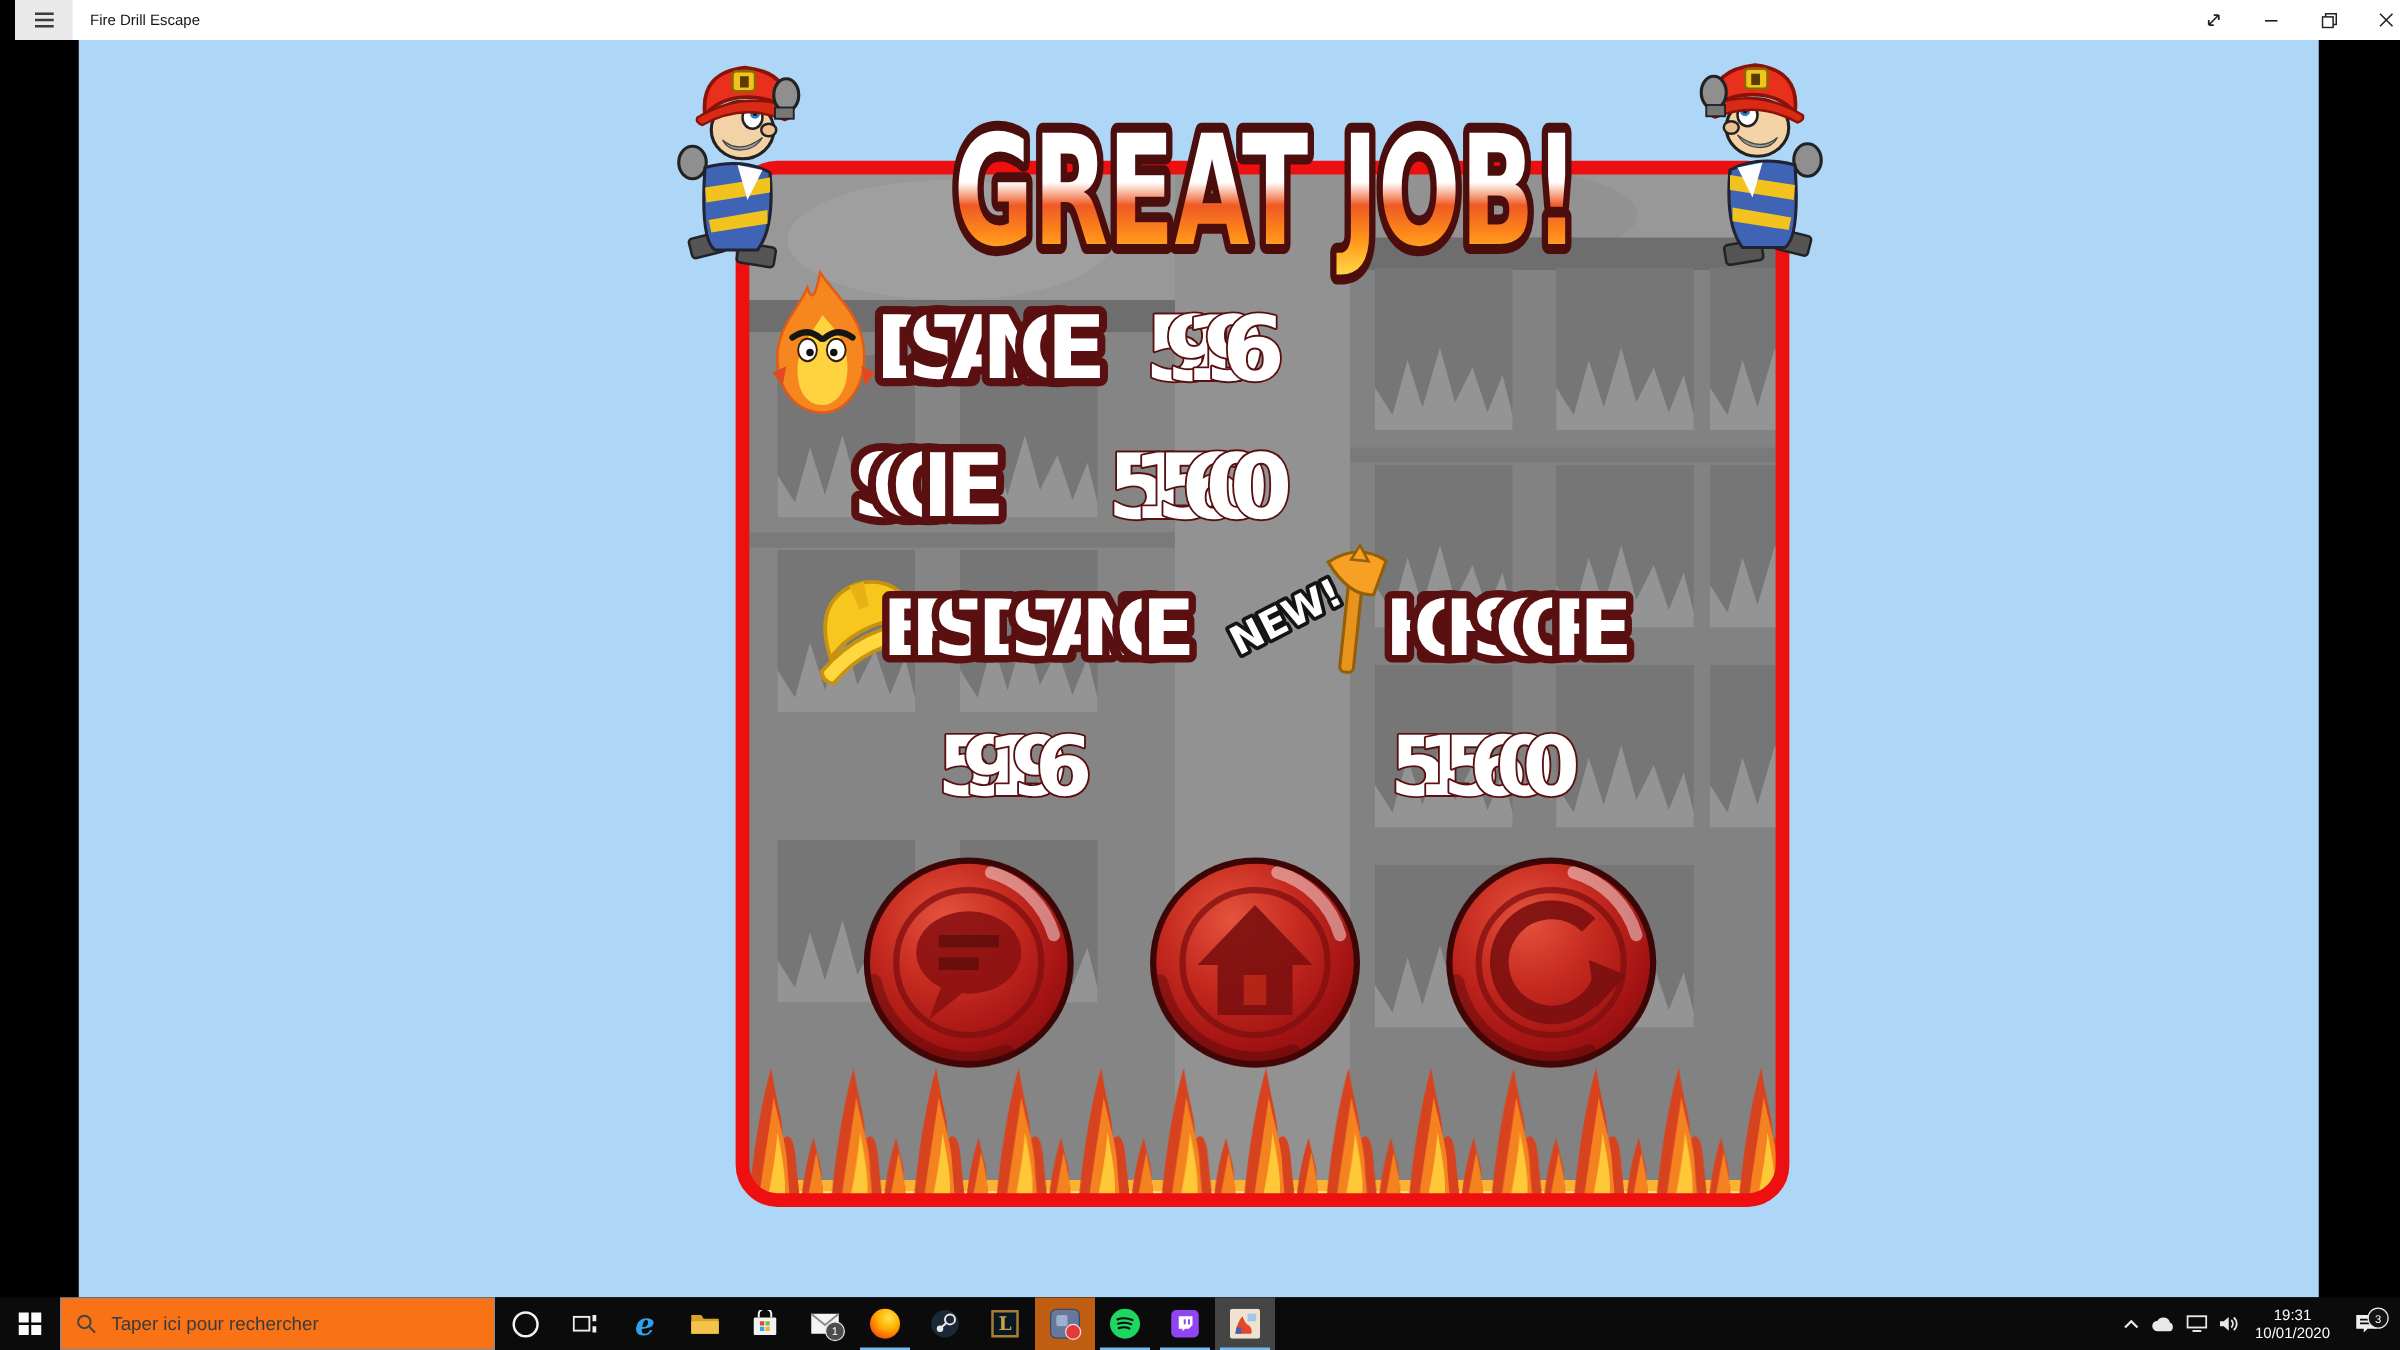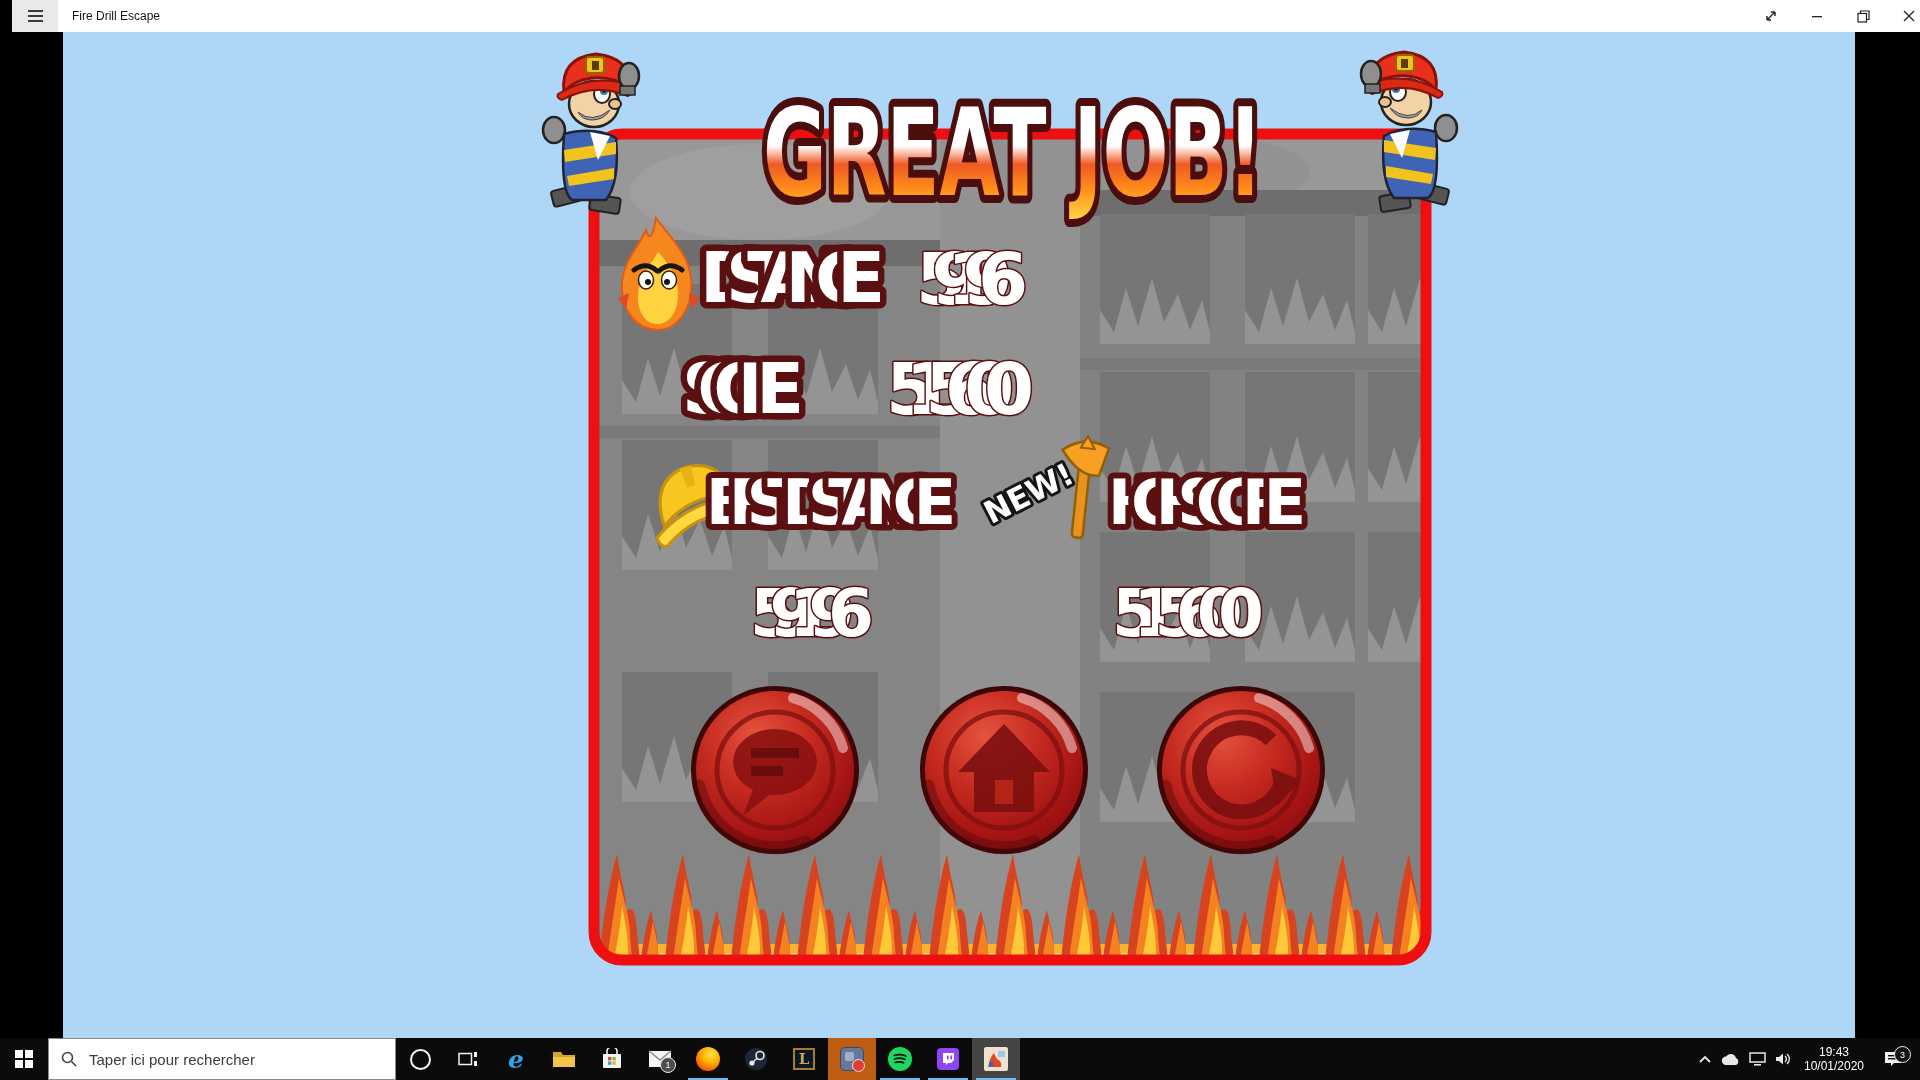--- a/index.html
+++ b/index.html
@@ -19,21 +19,21 @@
 
   
   .gamesvg{position:absolute;left:0;top:32px;width:1920px;height:1006px;}
 
   
   .taskbar{position:absolute;left:0;top:1038px;width:1920px;height:42px;background:#0b0b0b;
     display:flex;align-items:stretch;z-index:30;}
   .startbtn{width:48px;display:flex;align-items:center;justify-content:center;}
   .winlogo{display:grid;grid-template-columns:8px 8px;grid-template-rows:8px 8px;gap:2px;}
   .winlogo i{background:#fdfdfd;display:block;}
-  .searchbox{width:348px;height:100%;background:#ffffff;border:1px solid #8a8a8a;box-sizing:border-box;
+  .searchbox{width:348px;height:100%;background:#f97316;border:1px solid #8a8a8a;box-sizing:border-box;
     display:flex;align-items:center;padding-left:12px;gap:10px;}
   .searchbox input{border:none;background:transparent;outline:none;font-size:15px;color:#3b3b3b;
     font-family:"Liberation Sans",sans-serif;width:280px;}
   .searchbox input::placeholder{color:#3b3b3b;opacity:1;}
   .tbtn{width:48px;display:flex;align-items:center;justify-content:center;position:relative;}
   .tbtn.running::after{content:"";position:absolute;left:4px;right:4px;bottom:0;height:2px;background:#76b9ed;}
   .tbtn.attention{background:#bf5d13;}
   .tbtn.activeapp{background:#454545;}
   .badge{position:absolute;width:14px;height:14px;border-radius:50%;background:#4d4d4d;border:1px solid #e8e8e8;
     color:#fff;font-size:9px;display:flex;align-items:center;justify-content:center;right:8px;bottom:7px;}
@@ -383,21 +383,21 @@
           <rect x="5" y="12" width="7" height="1.6" fill="#e8e8e8"></rect>
         </svg>
       </div>
       <div class="trayic">
         <svg width="17" height="14" viewBox="0 0 17 14">
           <path d="M1,5 L4,5 L8,1.5 L8,12.5 L4,9 L1,9 Z" fill="#e8e8e8"></path>
           <path d="M10,4 A4,4 0 0 1 10,10 M12,2 A6.5,6.5 0 0 1 12,12" stroke="#e8e8e8" stroke-width="1.4" fill="none"></path>
         </svg>
       </div>
       <div class="clock">
-        <div>19:43</div>
+        <div>19:31</div>
         <div>10/01/2020</div>
       </div>
       <div class="notif">
         <svg width="18" height="16" viewBox="0 0 18 16">
           <path d="M1,1 L17,1 L17,12 L10,12 L7,15 L7,12 L1,12 Z" fill="#f0f0f0"></path>
           <rect x="4" y="4" width="10" height="1.4" fill="#0b0b0b"></rect>
             <rect x="4" y="7" width="8" height="1.4" fill="#0b0b0b"></rect>
         </svg>
         <span class="nbadge">3</span>
       </div>

